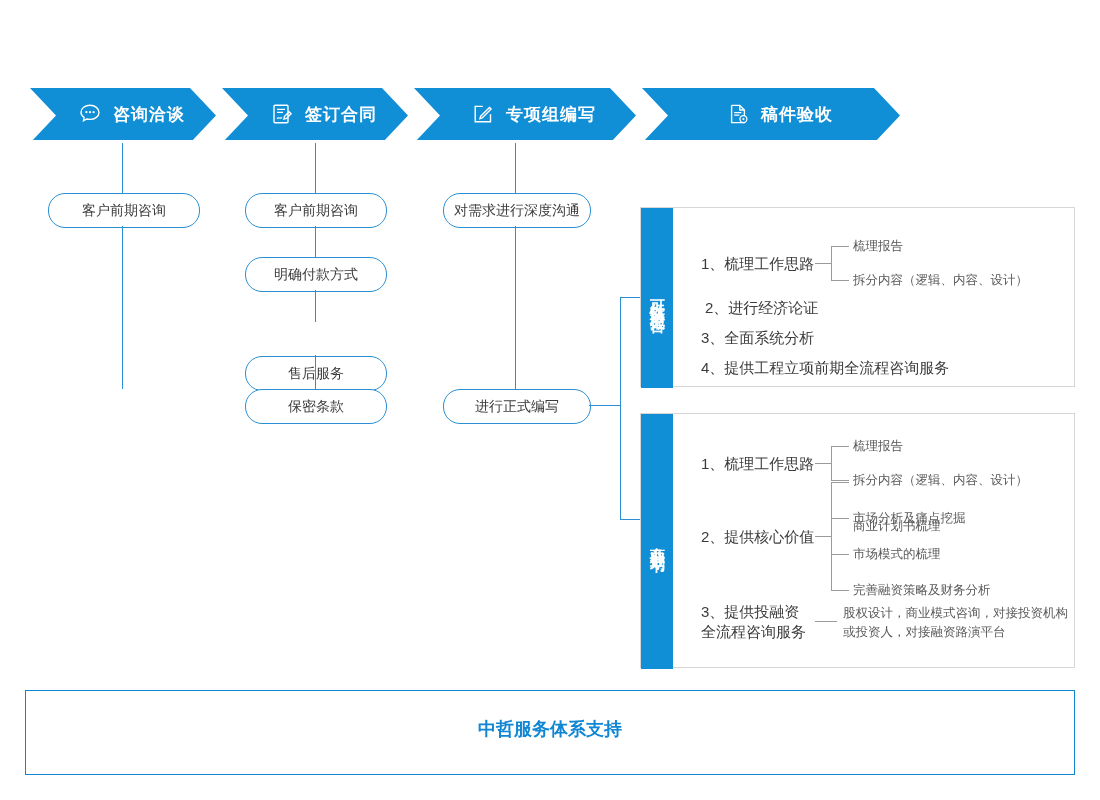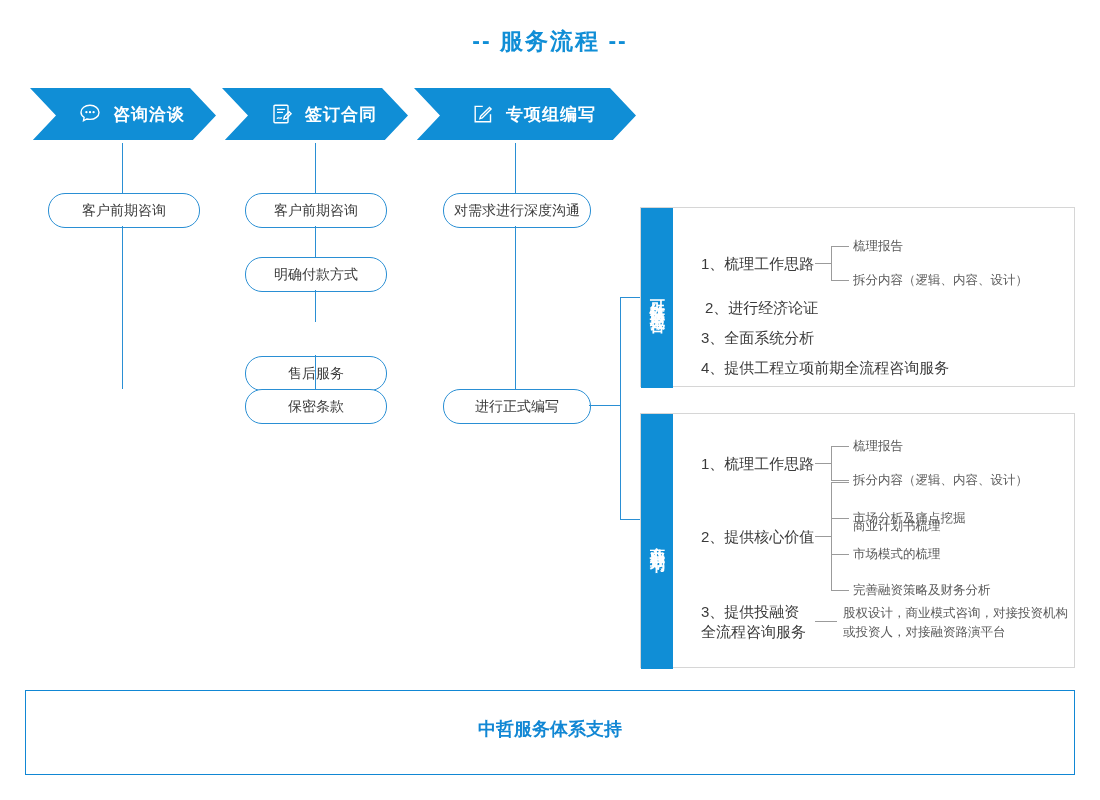--- a/index.html
+++ b/index.html
@@ -88,21 +88,20 @@
   }
   .footer .f1{font-size:18px;font-weight:bold;color:#1187d4;margin-bottom:8px;}
   .footer .f2{font-size:15px;color:#1d9ad9;}
   .footer .f2 span{margin:0 14px;}
 </style>
 </head>
 <body>
 
 <div id="stage">
 
-  <div class="title">-- 服务流程 --</div>
 
   <div class="chev" style="left:30px;width:186px;clip-path:polygon(0 0, 160px 0, 186px 27.5px, 160px 55px, 0 55px, 26px 27.5px);">
     <div class="chev-inner">
       <span class="ico">
         <svg viewBox="0 0 26 26" width="26" height="26">
           <path d="M13 4.2c-5 0-9 3.1-9 7 0 2.1 1.2 4 3.1 5.2l-.6 3.4 3.3-1.8c1 .3 2.1.4 3.2.4 5 0 9-3.1 9-7s-4-7.2-9-7.2z" fill="none" stroke="#ffffff" stroke-width="1.4"></path>
           <circle cx="9.4" cy="11.2" r="1.15" fill="#ffffff"></circle>
           <circle cx="13" cy="11.2" r="1.15" fill="#ffffff"></circle>
           <circle cx="16.6" cy="11.2" r="1.15" fill="#ffffff"></circle>
         </svg>
@@ -131,20 +130,36 @@
           <line x1="8" y1="8.4" x2="16" y2="8.4" stroke="#ffffff" stroke-width="1.3"></line>
           <line x1="8" y1="11.4" x2="14" y2="11.4" stroke="#ffffff" stroke-width="1.3"></line>
           <path d="M8 17.6c1.6-2.4 3.2 1.2 4.8-1.2" fill="none" stroke="#ffffff" stroke-width="1.3"></path>
           <path d="M15.5 15.4l4.6-4.6 2 2-4.6 4.6-2.6.7z" fill="none" stroke="#ffffff" stroke-width="1.4"></path>
         </svg>
       </span>
       <span class="lbl">签订合同</span>
     </div>
   </div>
 
+  <div class="chev" style="left:642px;width:258px;clip-path:polygon(0 0, 232px 0, 258px 27.5px, 232px 55px, 0 55px, 26px 27.5px);">
+    <div class="chev-inner">
+      <span class="ico">
+        <svg viewBox="0 0 26 26" width="26" height="26">
+          <path d="M6.6 4.4h8.2l4.6 4.6v8.4" fill="none" stroke="#ffffff" stroke-width="1.4"></path>
+          <path d="M19.4 17.4v4.2H6.6V4.4" fill="none" stroke="#ffffff" stroke-width="1.4"></path>
+          <path d="M14.8 4.4V9h4.6" fill="none" stroke="#ffffff" stroke-width="1.3"></path>
+          <line x1="9.2" y1="11.6" x2="16.4" y2="11.6" stroke="#ffffff" stroke-width="1.3"></line>
+          <line x1="9.2" y1="14.2" x2="14.4" y2="14.2" stroke="#ffffff" stroke-width="1.3"></line>
+          <circle cx="18.4" cy="18.1" r="3.5" fill="#108ed6" stroke="#ffffff" stroke-width="1.3"></circle>
+          <circle cx="18.4" cy="18.1" r="1.1" fill="#ffffff"></circle>
+        </svg>
+      </span>
+      <span class="lbl">稿件验收</span>
+    </div>
+  </div>
 
   <div class="vline" style="left:122px;top:143px;height:50px;"></div>
   <div class="pill" style="left:48px;top:193px;width:150px;">
     <span>客户前期咨询</span>
   </div>
   <div class="vline" style="left:122px;top:226px;height:163px;"></div>
 
   <div class="vline" style="left:315px;top:143px;height:50px;"></div>
   <div class="pill" style="left:245px;top:193px;width:140px;">
     <span>客户前期咨询</span>

